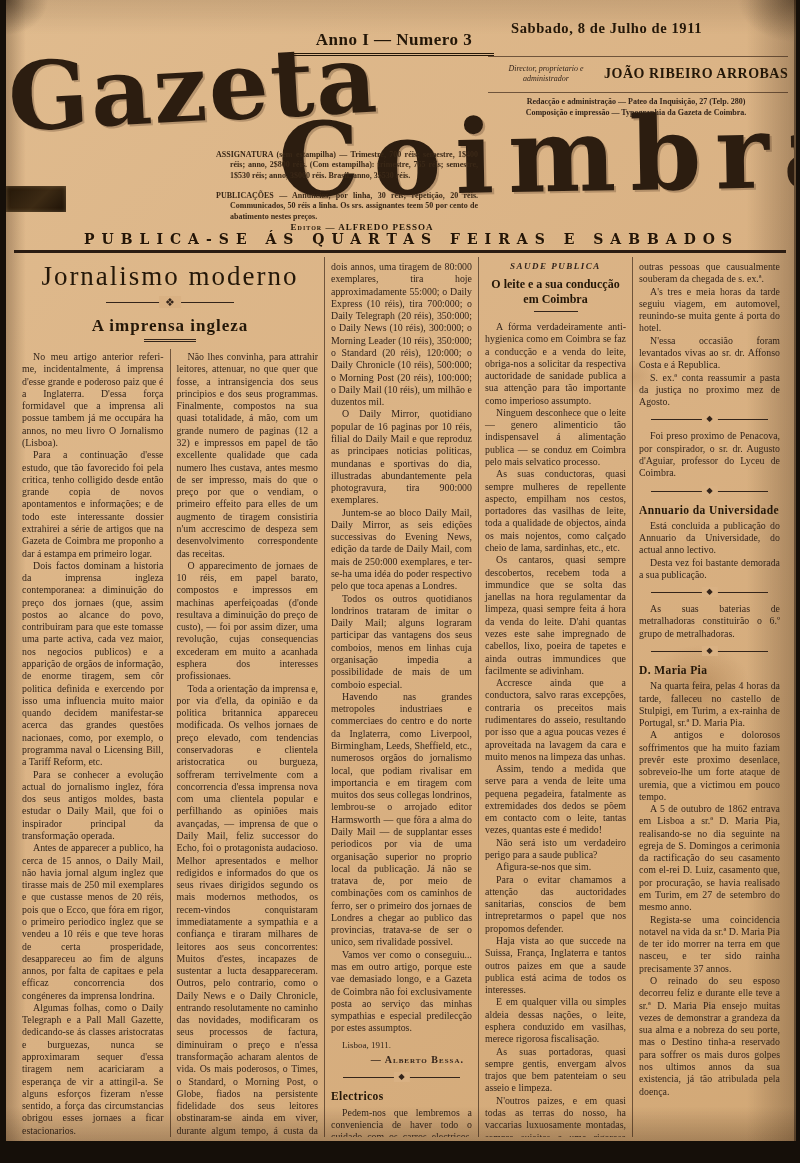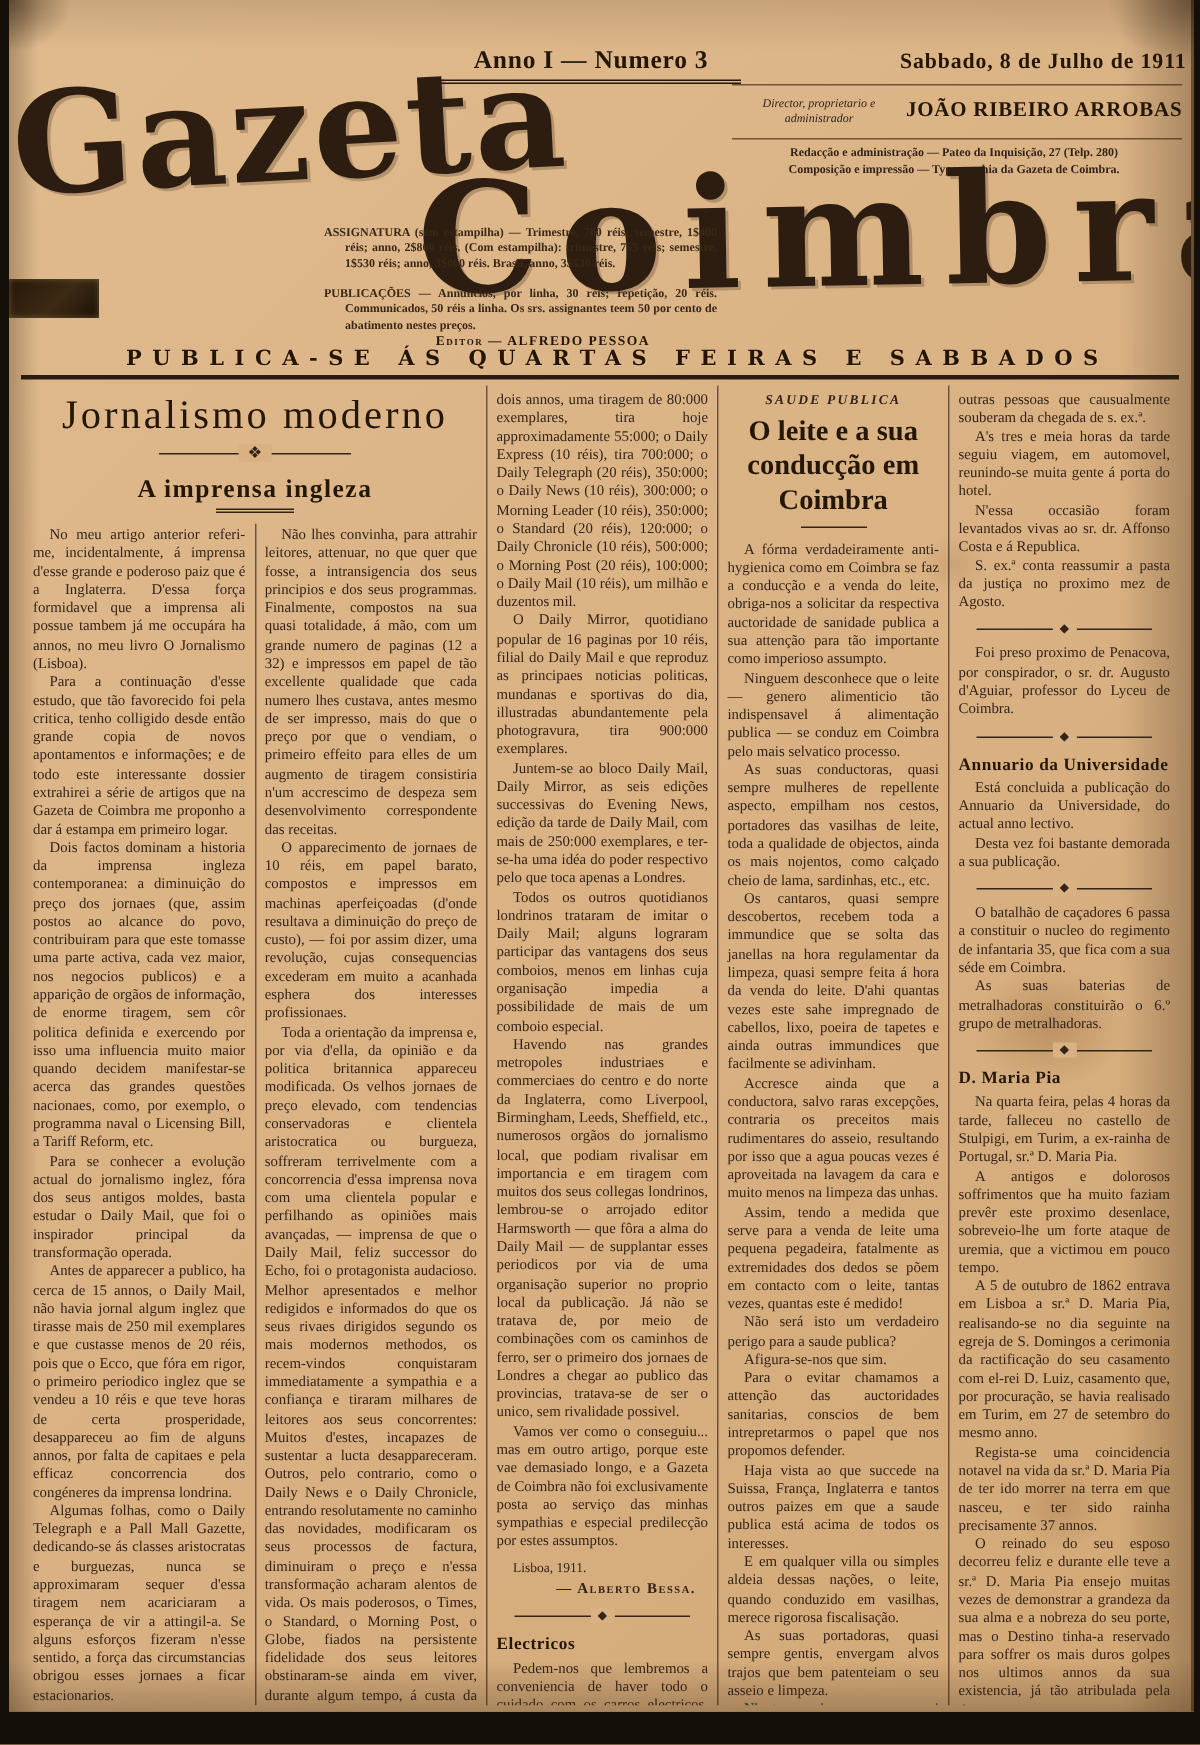--- a/index.html
+++ b/index.html
@@ -34,21 +34,21 @@
     overflow:hidden;
   }
   
   .masthead{position:relative;height:250px;}
   .issue{
     position:absolute;left:288px;top:30px;width:200px;
     text-align:center;font-weight:bold;font-size:17px;letter-spacing:.5px;
     border-bottom:3px double var(--ink-dark);padding-bottom:3px;color:var(--ink-dark);
   }
   .pubdate{
-    position:absolute;left:505px;top:33px;width:280px;text-align:right;
+    position:absolute;left:505px;top:20px;width:280px;text-align:left;
     font-weight:bold;font-size:14.5px;letter-spacing:.6px;color:var(--ink-dark);
   }
   .hrule{position:absolute;height:0;border-top:1px solid var(--rule);}
   .rule-a{left:482px;right:6px;top:56px;}
   .rule-b{left:482px;right:6px;top:92px;}
   .director-label{
     position:absolute;left:486px;top:64px;width:108px;
     font-size:8px;line-height:1.25;text-align:center;font-style:italic;
   }
   .director-name{
@@ -113,21 +113,21 @@
     font-size:9.9px;line-height:1.24;text-align:justify;
   }
   .col-sep{border-left:1px solid var(--rule);}
   .c3,.c4,.c5{flex:0 0 20%;padding-top:4px;}
   
   .blk{margin:0;}
   .blk-p{text-indent:11px;}
   .blk-pc{text-indent:0;}
   .blk-h{font-weight:bold;font-size:11.5px;letter-spacing:.4px;margin:7px 0 3px;text-indent:0;color:var(--ink-dark);}
   .blk-kicker{text-align:center;font-style:italic;font-weight:bold;font-size:9px;letter-spacing:1.5px;margin:0 0 5px;}
-  .blk-title2{text-align:center;font-weight:bold;font-size:19px;line-height:1.2;margin:0 2px 5px;color:var(--ink-dark);}
+  .blk-title2{text-align:center;font-weight:bold;font-size:12px;line-height:1.2;margin:0 2px 5px;color:var(--ink-dark);}
   .blk-rule-short{width:44px;border-top:1px solid var(--ink);margin:2px auto 9px;height:0;}
   .blk-rule-arrow{position:relative;height:10px;margin:6px 12px;}
   .blk-rule-arrow::before{content:"";position:absolute;left:0;right:0;top:5px;border-top:1px solid var(--ink);}
   .blk-rule-arrow::after{
     content:"◆";position:absolute;left:50%;transform:translateX(-50%);top:0;
     font-size:8px;line-height:10px;background:var(--paper);padding:0 5px;color:var(--ink);
   }
   .blk-dateline{text-indent:11px;margin-top:5px;font-size:9px;}
   .blk-sig{text-align:right;padding-right:8px;margin:3px 0 1px;font-variant:small-caps;letter-spacing:1px;font-size:10px;font-weight:bold;}
 </style>
@@ -199,37 +199,36 @@
           <div class="blk blk-p">A fórma verdadeiramente anti-hygienica como em Coimbra se faz a conducção e a venda do leite, obriga-nos a solicitar da respectiva auctoridade de sanidade publica a sua attenção para tão importante como imperioso assumpto.</div>
           <div class="blk blk-p">Ninguem desconhece que o leite — genero alimenticio tão indispensavel á alimentação publica — se conduz em Coimbra pelo mais selvatico processo.</div>
           <div class="blk blk-p">As suas conductoras, quasi sempre mulheres de repellente aspecto, empilham nos cestos, portadores das vasilhas de leite, toda a qualidade de objectos, ainda os mais nojentos, como calçado cheio de lama, sardinhas, etc., etc.</div>
           <div class="blk blk-p">Os cantaros, quasi sempre descobertos, recebem toda a immundice que se solta das janellas na hora regulamentar da limpeza, quasi sempre feita á hora da venda do leite. D'ahi quantas vezes este sahe impregnado de cabellos, lixo, poeira de tapetes e ainda outras immundices que facilmente se adivinham.</div>
           <div class="blk blk-p">Accresce ainda que a conductora, salvo raras excepções, contraria os preceitos mais rudimentares do asseio, resultando por isso que a agua poucas vezes é aproveitada na lavagem da cara e muito menos na limpeza das unhas.</div>
           <div class="blk blk-p">Assim, tendo a medida que serve para a venda de leite uma pequena pegadeira, fatalmente as extremidades dos dedos se põem em contacto com o leite, tantas vezes, quantas este é medido!</div>
           <div class="blk blk-p">Não será isto um verdadeiro perigo para a saude publica?</div>
           <div class="blk blk-p">Afigura-se-nos que sim.</div>
           <div class="blk blk-p">Para o evitar chamamos a attenção das auctoridades sanitarias, conscios de bem intrepretarmos o papel que nos propomos defender.</div>
           <div class="blk blk-p">Haja vista ao que succede na Suissa, França, Inglaterra e tantos outros paizes em que a saude publica está acima de todos os interesses.</div>
-          <div class="blk blk-p">E em qualquer villa ou simples aldeia dessas nações, o leite, quando conduzido em vasilhas, merece rigorosa fiscalisação.</div>
+          <div class="blk blk-p">E em qualquer villa ou simples aldeia dessas nações, o leite, esphera conduzido em vasilhas, merece rigorosa fiscalisação.</div>
           <div class="blk blk-p">As suas portadoras, quasi sempre gentis, envergam alvos trajos que bem patenteiam o seu asseio e limpeza.</div>
           <div class="blk blk-p">N'outros paizes, e em quasi todas as terras do nosso, ha vaccarias luxuosamente montadas, sempre sujeitas a uma rigorosa fiscalisação sanitaria.</div>
         </div>
       <div class="col col-sep c5">
           <div class="blk blk-pc">outras pessoas que causualmente souberam da chegada de s. ex.ª.</div>
           <div class="blk blk-p">A's tres e meia horas da tarde seguiu viagem, em automovel, reunindo-se muita gente á porta do hotel.</div>
           <div class="blk blk-p">N'essa occasião foram levantados vivas ao sr. dr. Affonso Costa e á Republica.</div>
           <div class="blk blk-p">S. ex.ª conta reassumir a pasta da justiça no proximo mez de Agosto.</div>
           <div class="blk blk-rule-arrow"></div>
           <div class="blk blk-p">Foi preso proximo de Penacova, por conspirador, o sr. dr. Augusto d'Aguiar, professor do Lyceu de Coimbra.</div>
           <div class="blk blk-rule-arrow"></div>
           <div class="blk blk-h">Annuario da Universidade</div>
           <div class="blk blk-p">Está concluida a publicação do Annuario da Universidade, do actual anno lectivo.</div>
           <div class="blk blk-p">Desta vez foi bastante demorada a sua publicação.</div>
           <div class="blk blk-rule-arrow"></div>
-          <div class="blk blk-p">O batalhão de caçadores 6 passa a constituir o nucleo do regimento de infantaria 35, que fica com a sua séde em Coimbra.</div>
           <div class="blk blk-p">As suas baterias de metralhadoras constituirão o 6.º grupo de metralhadoras.</div>
           <div class="blk blk-rule-arrow"></div>
           <div class="blk blk-h">D. Maria Pia</div>
           <div class="blk blk-p">Na quarta feira, pelas 4 horas da tarde, falleceu no castello de Stulpigi, em Turim, a ex-rainha de Portugal, sr.ª D. Maria Pia.</div>
           <div class="blk blk-p">A antigos e dolorosos soffrimentos que ha muito faziam prevêr este proximo desenlace, sobreveio-lhe um forte ataque de uremia, que a victimou em pouco tempo.</div>
           <div class="blk blk-p">A 5 de outubro de 1862 entrava em Lisboa a sr.ª D. Maria Pia, realisando-se no dia seguinte na egreja de S. Domingos a cerimonia da ractificação do seu casamento com el-rei D. Luiz, casamento que, por procuração, se havia realisado em Turim, em 27 de setembro do mesmo anno.</div>
           <div class="blk blk-p">Regista-se uma coincidencia notavel na vida da sr.ª D. Maria Pia de ter ido morrer na terra em que nasceu, e ter sido rainha precisamente 37 annos.</div>
           <div class="blk blk-p">O reinado do seu esposo decorreu feliz e durante elle teve a sr.ª D. Maria Pia ensejo muitas vezes de demonstrar a grandeza da sua alma e a nobreza do seu porte, mas o Destino tinha-a reservado para soffrer os mais duros golpes nos ultimos annos da sua existencia, já tão atribulada pela doença.</div>
         </div>
     </main>

